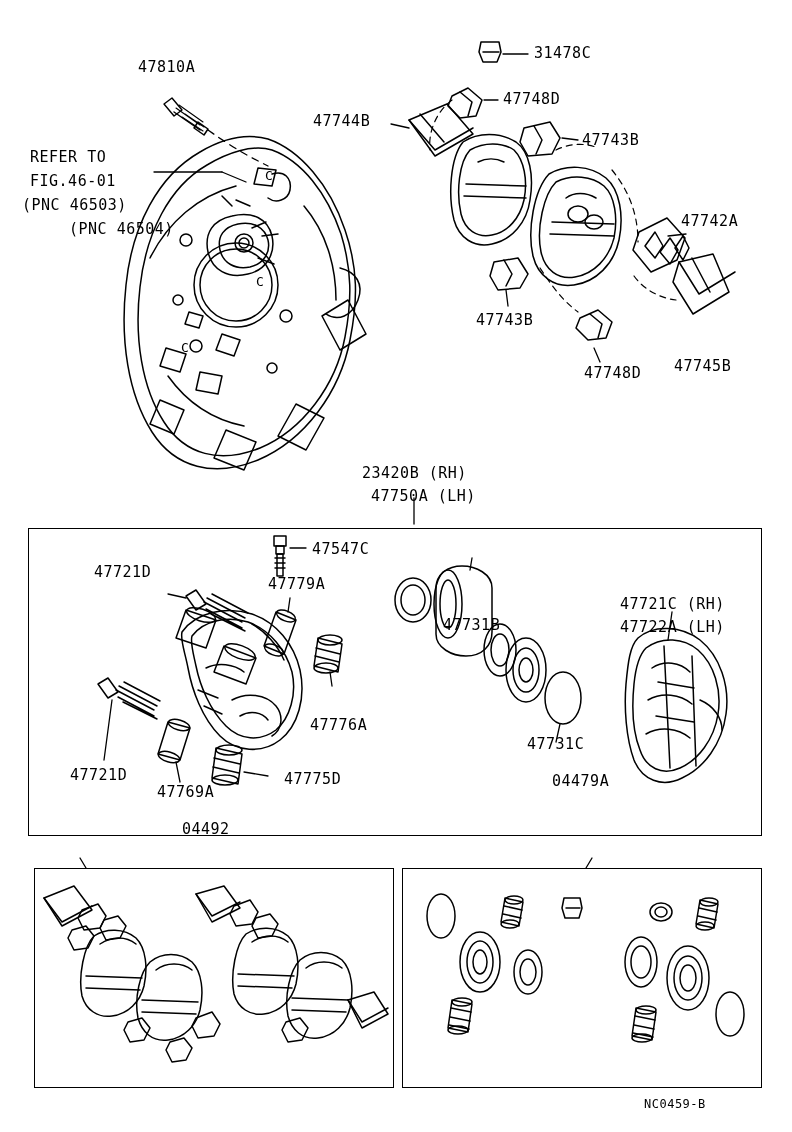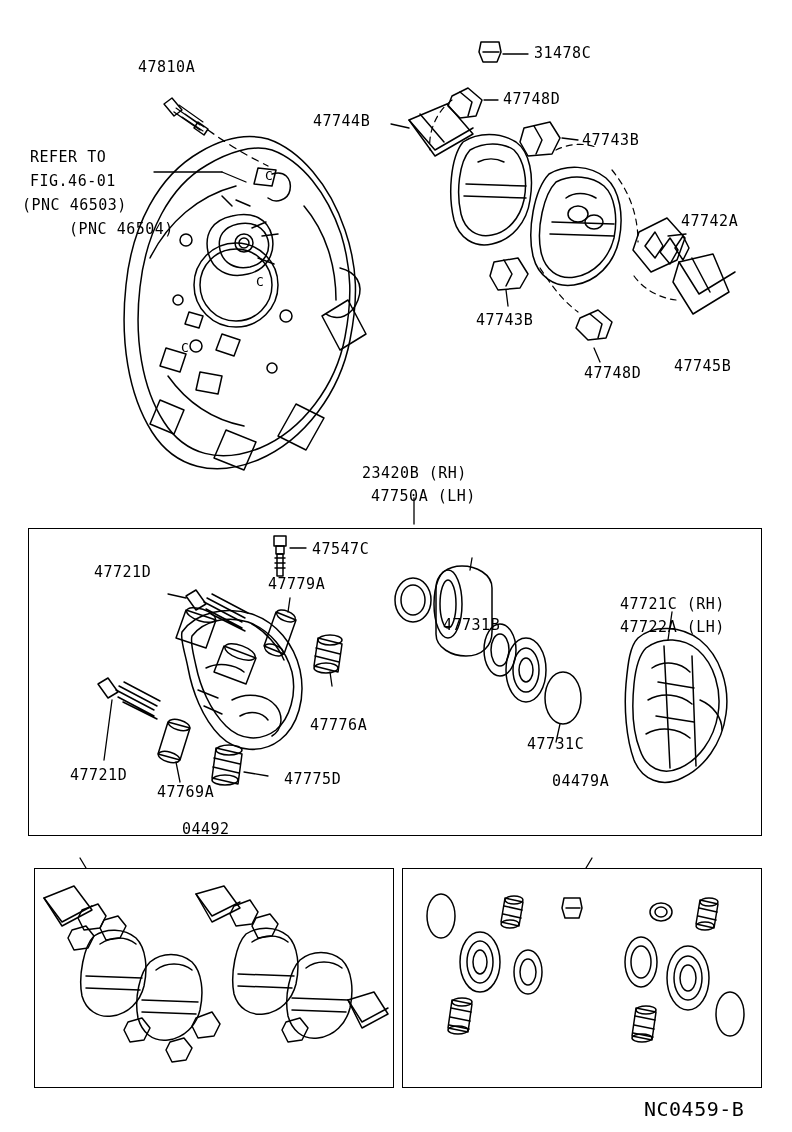--- a/index.html
+++ b/index.html
@@ -32,21 +32,21 @@
     height: 1132px;
   }
   .box {
     position: absolute;
     border: 1.6px solid #000;
     background: transparent;
   }
   .footer-code {
     position: absolute;
     font-family: "DejaVu Sans Mono", monospace;
-    font-size: 20px;
+    font-size: 12px;
     letter-spacing: 0.5px;
   }
 </style>
 </head>
 <body>
 
 <div id="page">
 
   <svg class="svg-layer" viewBox="0 0 792 1132">
     <g fill="none" stroke="#000" stroke-width="1.5" stroke-linecap="round" stroke-linejoin="round">

